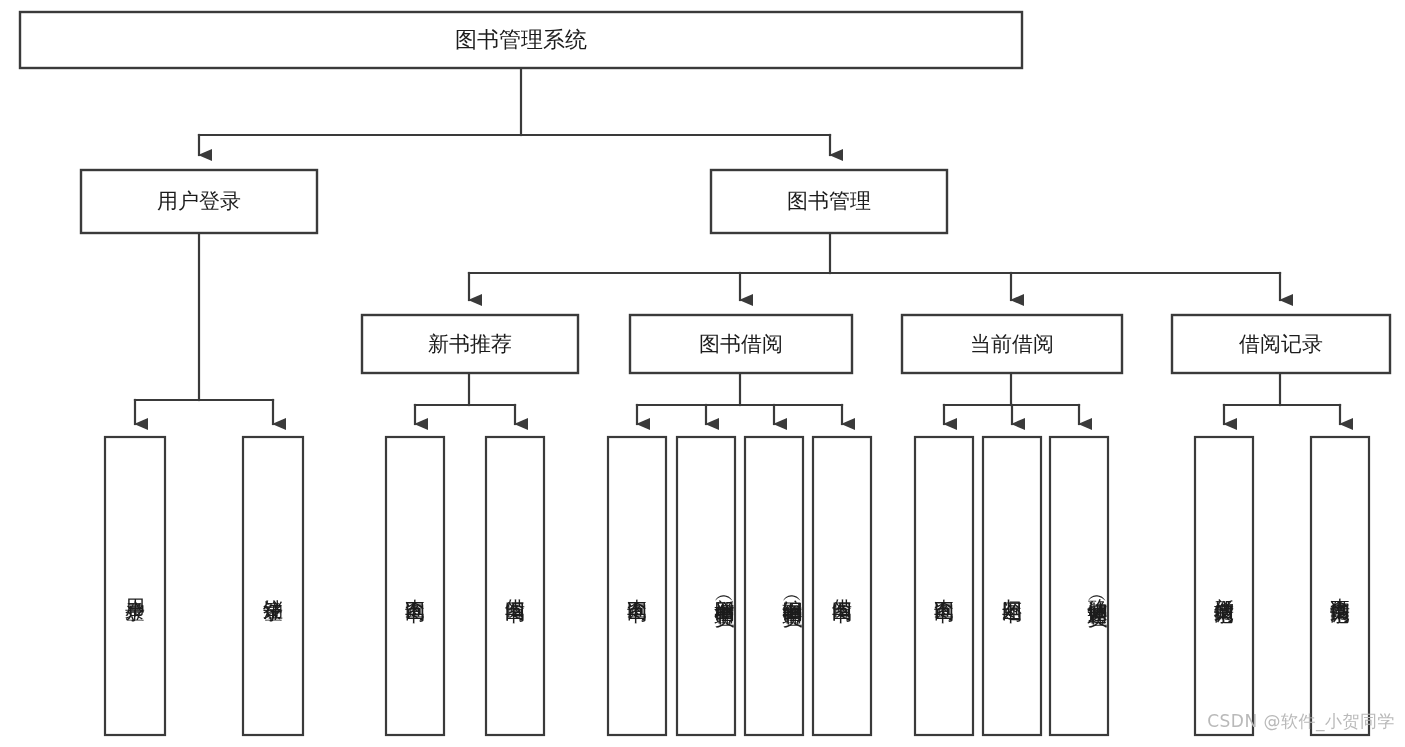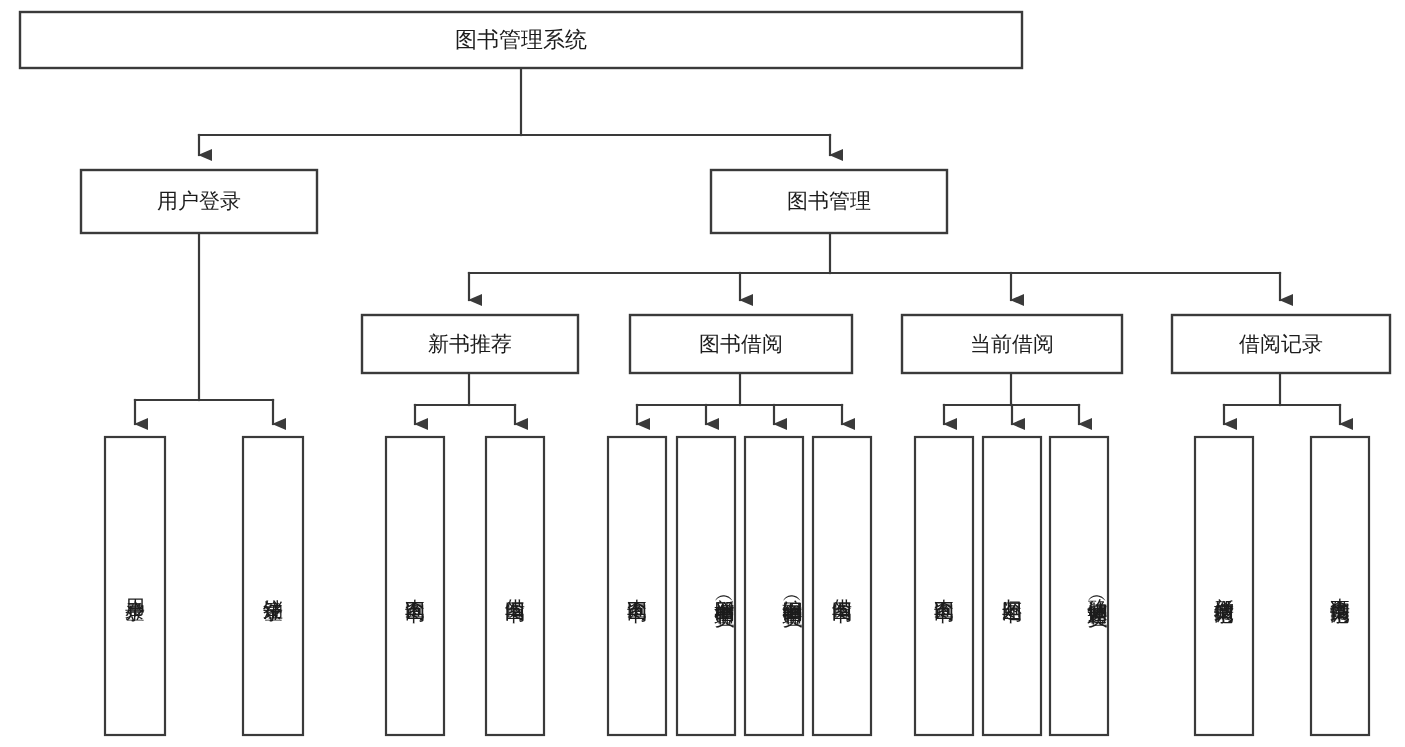--- a/index.html
+++ b/index.html
@@ -236,14 +236,15 @@
   <div class="vlabel" style="left:608px; top:437px; width:58px; height:298px;">查询图书</div>
   <div class="vlabel" style="left:677px; top:437px; width:58px; height:298px; align-items:flex-start; padding-top:8px; box-sizing:border-box;">新增图书（管理员）</div>
   <div class="vlabel" style="left:745px; top:437px; width:58px; height:298px; align-items:flex-start; padding-top:8px; box-sizing:border-box;">编辑图书（管理员）</div>
   <div class="vlabel" style="left:813px; top:437px; width:58px; height:298px;">借阅图书</div>
   <div class="vlabel" style="left:915px; top:437px; width:58px; height:298px;">查询图书</div>
   <div class="vlabel" style="left:983px; top:437px; width:58px; height:298px;">归还图书</div>
   <div class="vlabel" style="left:1050px; top:437px; width:58px; height:298px; align-items:flex-start; padding-top:8px; box-sizing:border-box;">确认归还（管理员）</div>
   <div class="vlabel" style="left:1195px; top:437px; width:58px; height:298px;">新增借阅记录</div>
   <div class="vlabel" style="left:1311px; top:437px; width:58px; height:298px;">查询借阅记录</div>
 
+  <div class="watermark">CSDN @软件_小贺同学</div>
 
 </div>
 
 </body></html>

